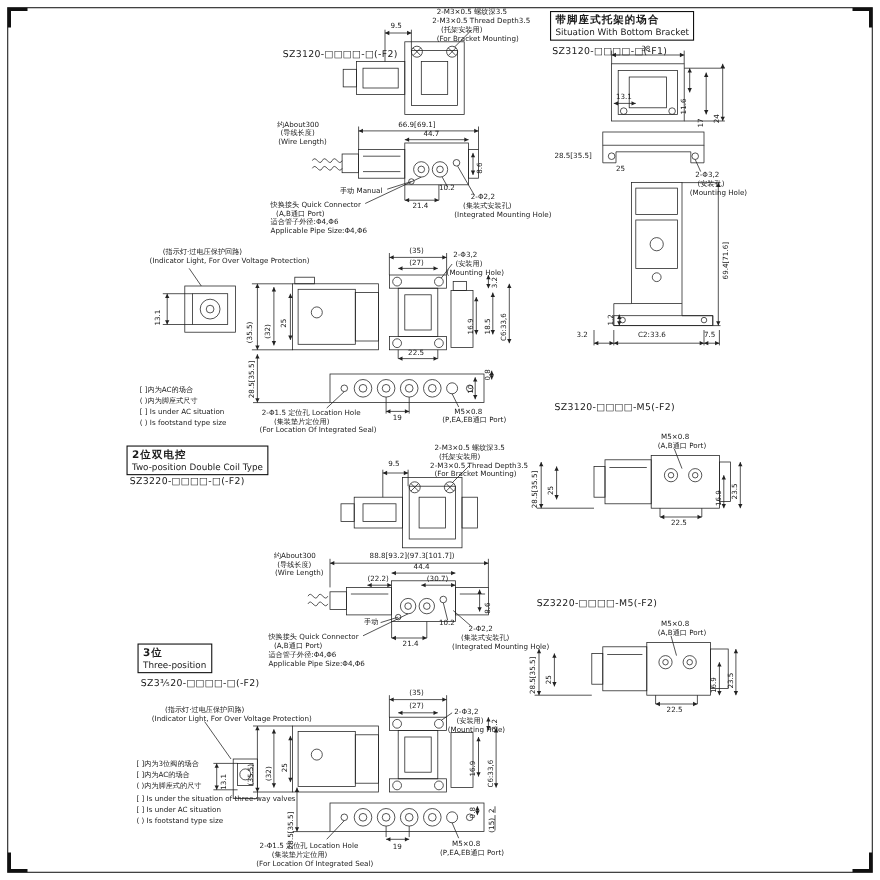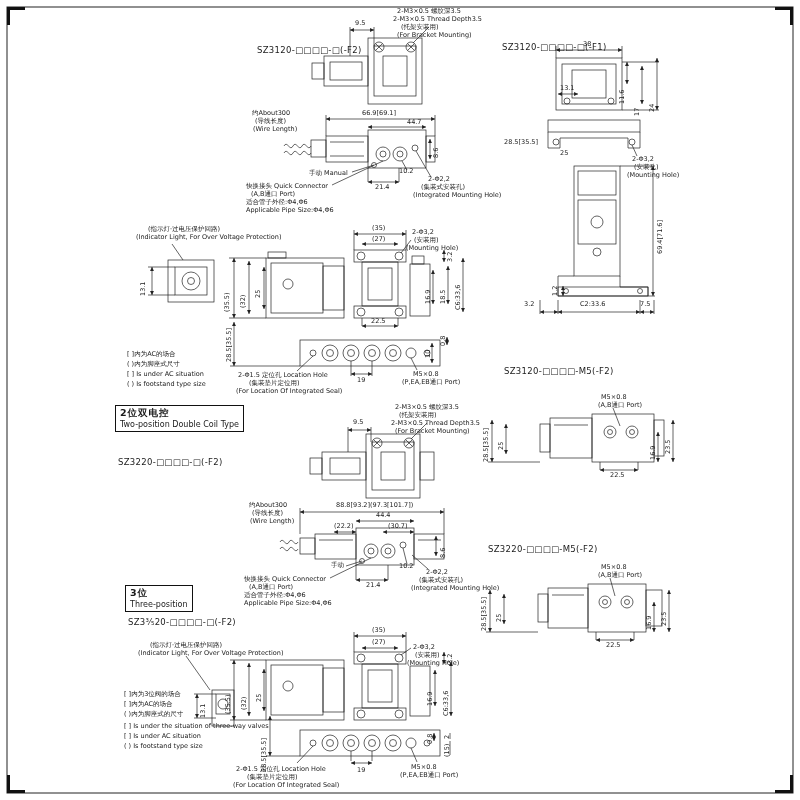--- a/index.html
+++ b/index.html
@@ -364,49 +364,53 @@
       <line x1="450" y1="741" x2="450" y2="755"></line>
       <line x1="313" y1="746" x2="297" y2="763"></line>
       <line x1="411" y1="748" x2="417" y2="762"></line>
     </g>
 
   </g>
 </svg>
 
 <div class="model" style="left:257px;top:45px">SZ3120-□□□□-□(-F2)</div>
 
+<div class="hdrbox" style="left:500px;top:10px">
+  <div class="hdr-cn">带脚座式托架的场合</div>
+  <div class="hdr-en">Situation With Bottom Bracket</div>
+</div>
 <div class="model" style="left:502px;top:42px">SZ3120-□□□□-□(-F1)</div>
 
 <div class="model" style="left:504px;top:366px">SZ3120-□□□□-M5(-F2)</div>
 
 <div class="hdrbox" style="left:115px;top:405px">
   <div class="hdr-cn">2位双电控</div>
   <div class="hdr-en">Two-position Double Coil Type</div>
 </div>
-<div class="model" style="left:118px;top:457px">SZ3220-□□□□-□(-F2)</div>
+<div class="model" style="left:118px;top:433px">SZ3220-□□□□-□(-F2)</div>
 
 <div class="model" style="left:488px;top:544px">SZ3220-□□□□-M5(-F2)</div>
 
 <div class="hdrbox" style="left:125px;top:585px">
   <div class="hdr-cn">3位</div>
   <div class="hdr-en">Three-position</div>
 </div>
 <div class="model" style="left:128px;top:617px">SZ3³⁄₅20-□□□□-□(-F2)</div>
 
 <div id="label-layer">
       <span class="lbl" style="left: 397px; top: 8px;">2-M3×0.5 螺纹深3.5</span>
       <span class="lbl" style="left: 393px; top: 16px;">2-M3×0.5 Thread Depth3.5</span>
       <span class="lbl" style="left: 401px; top: 24px;">(托架安装用)</span>
       <span class="lbl" style="left: 397px; top: 32px;">(For Bracket Mounting)</span>
       <span class="lbl" style="left: 355px; top: 20px;">9.5</span>
       <span class="lbl" style="left: 252px; top: 110px;">约About300</span>
       <span class="lbl" style="left: 255px; top: 118px;">(导线长度)</span>
       <span class="lbl" style="left: 253px; top: 126px;">(Wire Length)</span>
       <span class="lbl" style="left: 362px; top: 110px;">66.9[69.1]</span>
-      <span class="lbl" style="left: 407px; top: 119px;">44.7</span>
+      <span class="lbl" style="left: 385px; top: 119px;">44.7</span>
       <span class="lbl rot" style="left: 433px; top: 158px;">8.6</span>
       <span class="lbl" style="left: 309px; top: 170px;">手动 Manual</span>
       <span class="lbl" style="left: 399px; top: 168px;">10.2</span>
       <span class="lbl" style="left: 246px; top: 183px;">快换接头 Quick Connector</span>
       <span class="lbl" style="left: 251px; top: 191px;">(A,B通口 Port)</span>
       <span class="lbl" style="left: 246px; top: 199px;">适合管子外径:Φ4,Φ6</span>
       <span class="lbl" style="left: 246px; top: 207px;">Applicable Pipe Size:Φ4,Φ6</span>
       <span class="lbl" style="left: 375px; top: 184px;">21.4</span>
       <span class="lbl" style="left: 428px; top: 176px;">2-Φ2,2</span>
       <span class="lbl" style="left: 421px; top: 184px;">(集装式安装孔)</span>

